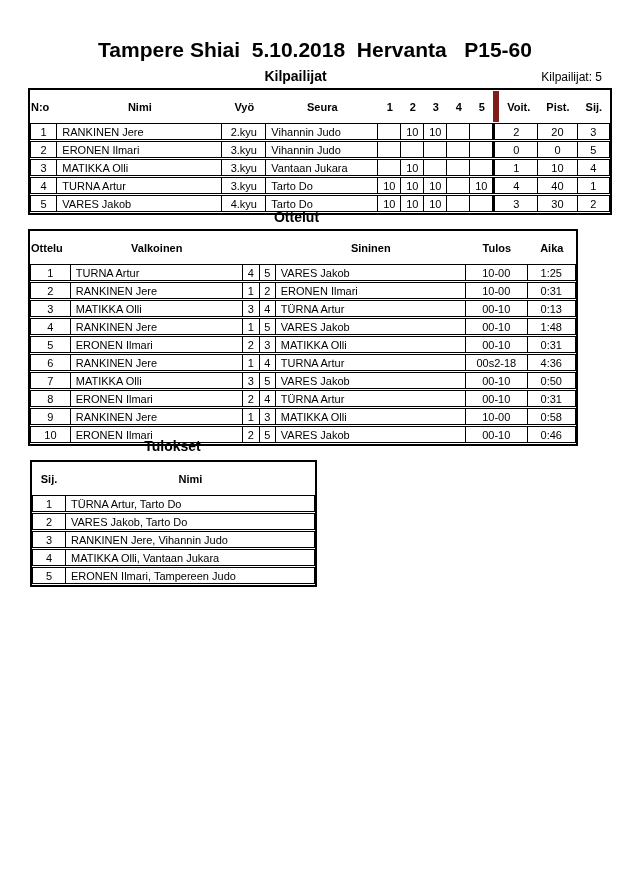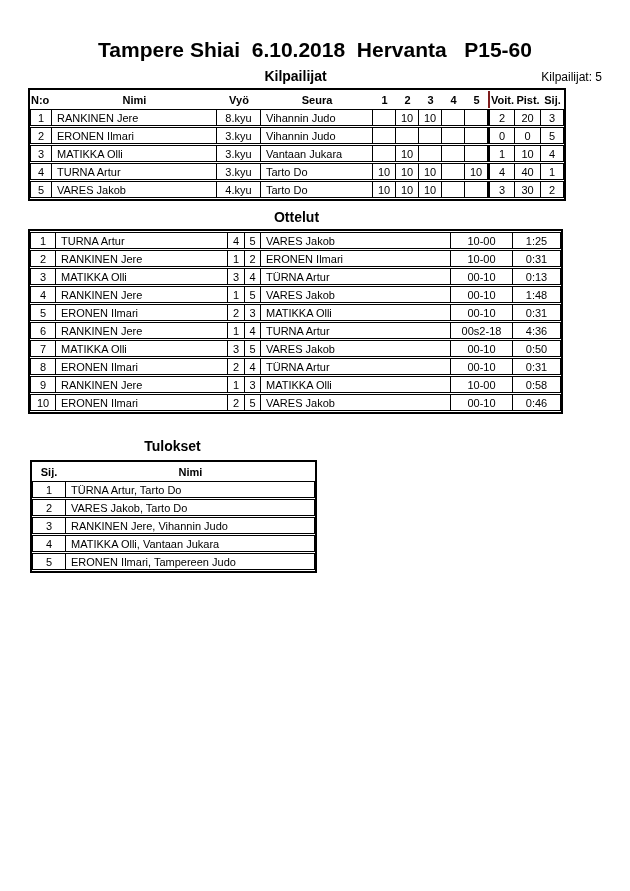--- a/index.html
+++ b/index.html
@@ -24,37 +24,37 @@
   table.grid{
     position:absolute;border:2px solid #000;background:#fff;
     border-collapse:separate;border-spacing:0 1px;table-layout:fixed;
     font-size:11px;
   }
   #competitors-table{left:28px;top:88px;}
   #matches-table{left:28px;top:229px;}
   #results-table{left:30px;top:460px;}
   .grid th{
     border:none;font-size:11px;font-weight:bold;height:15px;
-    padding:1px;text-align:center;white-space:nowrap;overflow:visible;
+    padding:8px;text-align:center;white-space:nowrap;overflow:visible;
     vertical-align:middle;
   }
   .grid th.hleft{text-align:left;padding-left:1px;}
-  .grid th.thickleft{border-left:2px solid #7f1d1d;margin-left:36px;}
+  .grid th.thickleft{border-left:6px solid #7f1d1d;margin-left:36px;}
   .grid td{
     border:1px solid #000;border-left:none;height:15px;padding:0;
     text-align:center;vertical-align:middle;white-space:nowrap;overflow:hidden;
   }
   .grid td:first-child{border-left:1px solid #000;}
   .grid td.l{text-align:left;padding-left:5px;}
   .grid td.thickleft{border-left:2px solid #000;}
 </style>
 </head>
 <body>
 
-<div class="title">Tampere Shiai  6.10.2018  Hervanta   P15-60</div>
+<div class="title">Tampere Shiai  5.10.2018  Hervanta   P15-60</div>
 
 <div class="sec-heading" id="kilpailijat-heading">Kilpailijat</div>
 <div class="count-label">Kilpailijat: 5</div>
 
 <table class="grid" id="competitors-table">
   <colgroup>
     <col style="width:22px">
       <col style="width:165px">
       <col style="width:44px">
       <col style="width:112px">
@@ -78,21 +78,21 @@
     <th>3</th>
     <th>4</th>
     <th>5</th>
     <th class="thickleft">Voit.</th>
     <th>Pist.</th>
     <th>Sij.</th>
   </tr>
   <tr>
     <td>1</td>
     <td class="l">RANKINEN Jere</td>
-    <td>8.kyu</td>
+    <td>2.kyu</td>
     <td class="l">Vihannin Judo</td>
     <td></td>
     <td>10</td>
     <td>10</td>
     <td></td>
     <td></td>
     <td class="thickleft">2</td>
     <td>20</td>
     <td>3</td>
   </tr>
@@ -161,20 +161,29 @@
   <colgroup>
     <col style="width:26px">
       <col style="width:172px">
       <col style="width:17px">
       <col style="width:16px">
     <col style="width:190px">
       <col style="width:62px">
       <col style="width:48px">
   </colgroup>
   <tbody>
+      <tr>
+    <th class="hleft">Ottelu</th>
+    <th>Valkoinen</th>
+    <th></th>
+    <th></th>
+    <th>Sininen</th>
+    <th>Tulos</th>
+    <th>Aika</th>
+  </tr>
   <tr>
     <td>1</td>
     <td class="l">TURNA Artur</td>
     <td>4</td>
     <td>5</td>
     <td class="l">VARES Jakob</td>
     <td>10-00</td>
     <td>1:25</td>
   </tr>
   <tr>

